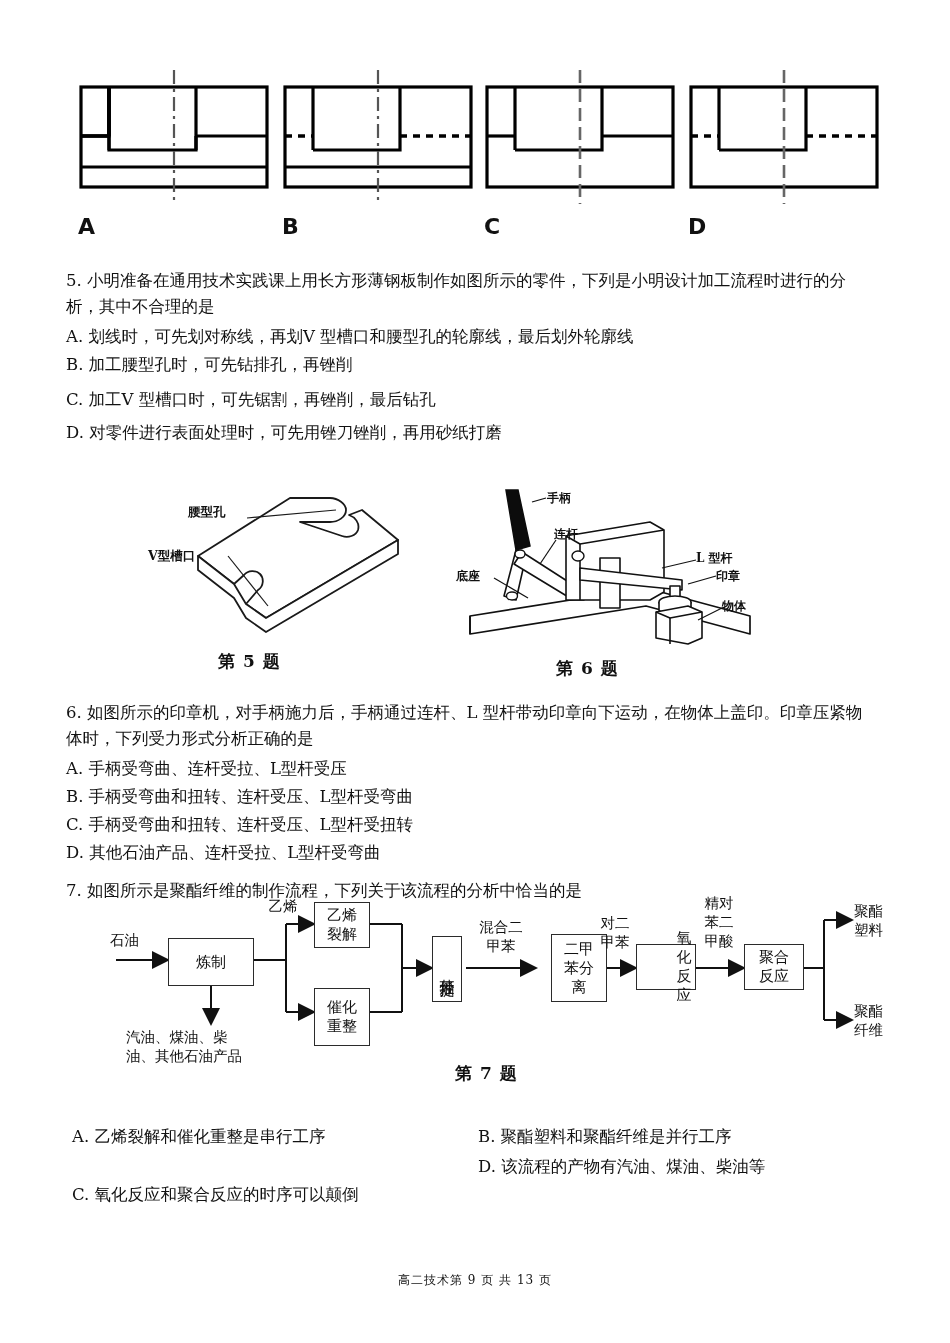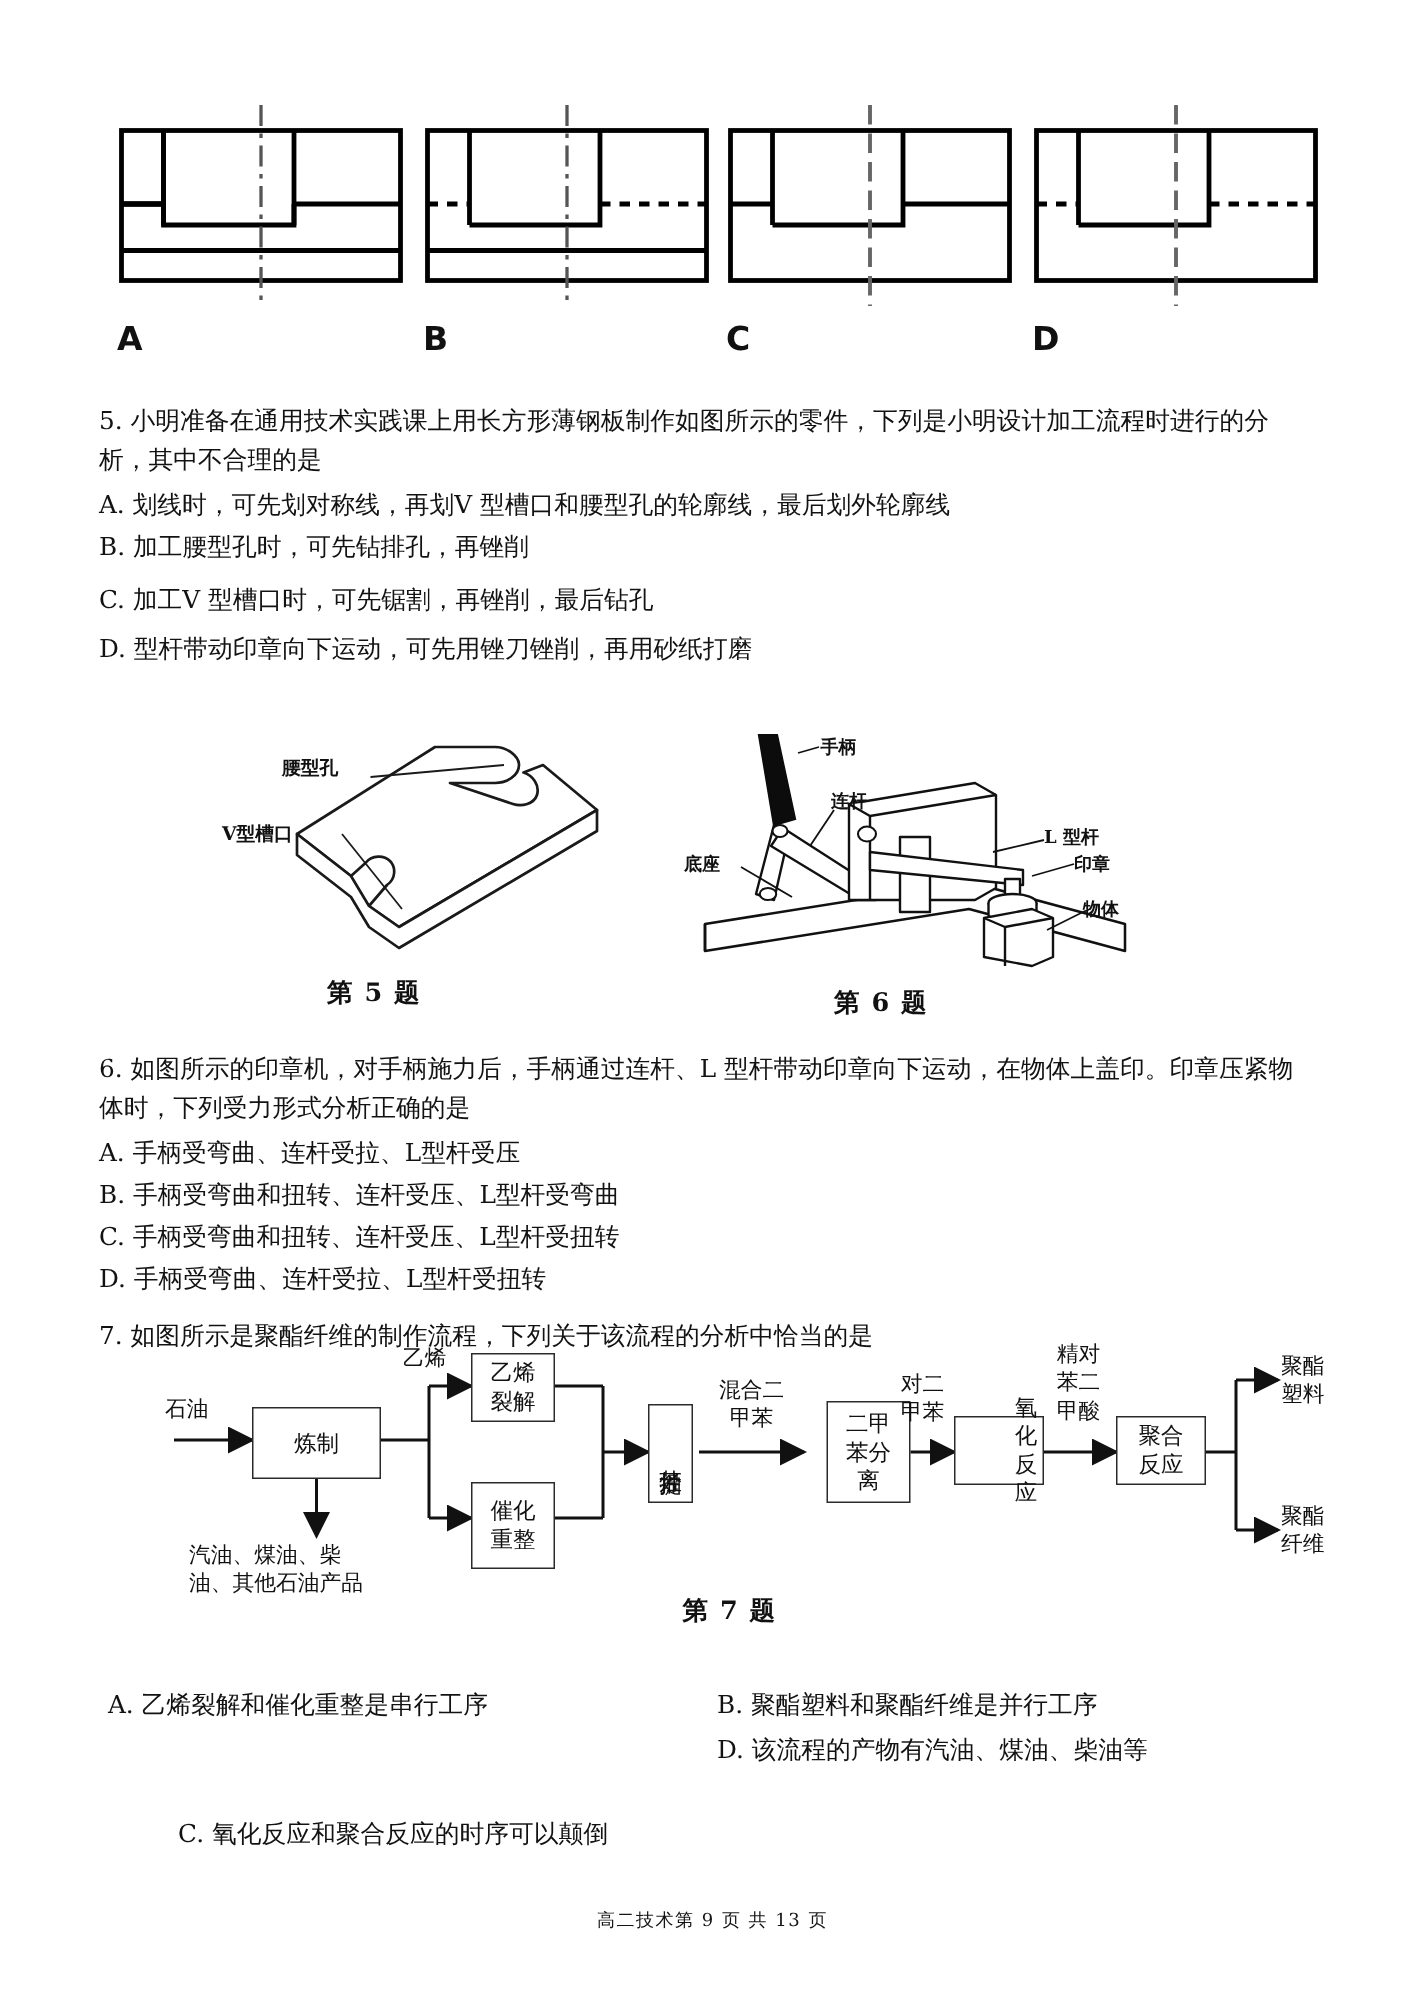--- a/index.html
+++ b/index.html
@@ -225,21 +225,21 @@
         </svg>
       </div>
       <div class="view-label">D</div>
     </div>
   </div>
 
   <div class="txt q-stem" style="top:268px;">5. 小明准备在通用技术实践课上用长方形薄钢板制作如图所示的零件，下列是小明设计加工流程时进行的分析，其中不合理的是</div>
   <div class="txt opt" style="top:324px;">A. 划线时，可先划对称线，再划V 型槽口和腰型孔的轮廓线，最后划外轮廓线</div>
   <div class="txt opt" style="top:352px;">B. 加工腰型孔时，可先钻排孔，再锉削</div>
   <div class="txt opt" style="top:387px;">C. 加工V 型槽口时，可先锯割，再锉削，最后钻孔</div>
-  <div class="txt opt" style="top:420px;">D. 型杆带动印章向下运动，可先用锉刀锉削，再用砂纸打磨</div>
+  <div class="txt opt" style="top:420px;">D. 对零件进行表面处理时，可先用锉刀锉削，再用砂纸打磨</div>
 
   <div class="fig" style="left:140px; top:478px;">
     <svg width="300" height="175" viewBox="0 0 300 175">
       <g fill="#ffffff" stroke="#1a1a1a" stroke-width="1.8" stroke-linejoin="round">
 
         <path d="M150,20
                  L190,20
                  C198,20 206,26 206,32
                  C206,39 198,44 190,44
                  L160,44
@@ -338,21 +338,21 @@
         <text x="272" y="122">物体</text>
       </g>
     </svg>
   </div>
   <div class="fig-cap" style="left:556px; top:657px;">第 6 题</div>
 
   <div class="txt q-stem" style="top:700px;">6. 如图所示的印章机，对手柄施力后，手柄通过连杆、L 型杆带动印章向下运动，在物体上盖印。印章压紧物体时，下列受力形式分析正确的是</div>
   <div class="txt opt" style="top:784px;">B. 手柄受弯曲和扭转、连杆受压、L型杆受弯曲</div>
   <div class="txt opt" style="top:756px;">A. 手柄受弯曲、连杆受拉、L型杆受压</div>
   <div class="txt opt" style="top:812px;">C. 手柄受弯曲和扭转、连杆受压、L型杆受扭转</div>
-  <div class="txt opt" style="top:840px;">D. 手柄受弯曲、连杆受拉、L型杆受扭转</div>
+  <div class="txt opt" style="top:840px;">D. 其他石油产品、连杆受拉、L型杆受弯曲</div>
 
   <div class="txt q-stem" style="top:878px;">7. 如图所示是聚酯纤维的制作流程，下列关于该流程的分析中恰当的是</div>
 
   <div class="flow">
     <svg width="760" height="175" viewBox="0 0 760 175">
       <defs>
         <marker id="ah" markerWidth="9" markerHeight="9" refX="8" refY="4.5" orient="auto">
           <path d="M0,0 L9,4.5 L0,9 Z" fill="#111"></path>
         </marker>
       </defs>
@@ -415,18 +415,18 @@
 
     <div class="flabel lft" style="left:744px; top:2px; width:60px; line-height:19px;">聚酯<br>塑料</div>
 
     <div class="flabel lft" style="left:744px; top:102px; width:60px; line-height:19px;">聚酯<br>纤维</div>
   </div>
 
   <div class="fig-cap" style="left:455px; top:1062px;">第 7 题</div>
 
   <div class="txt opt-half" style="top:1124px;">A. 乙烯裂解和催化重整是串行工序</div>
   <div class="txt opt-half-r" style="top:1124px;">B. 聚酯塑料和聚酯纤维是并行工序</div>
-  <div class="txt opt-half" style="top:1210px;text-align:center;">C. 氧化反应和聚合反应的时序可以颠倒</div>
+  <div class="txt opt-half" style="top:1182px;">C. 氧化反应和聚合反应的时序可以颠倒</div>
   <div class="txt opt-half-r" style="top:1154px;">D. 该流程的产物有汽油、煤油、柴油等</div>
 
   <div class="footer">高二技术第 9 页 共 13 页</div>
 
 </div>
 
 </body></html>

